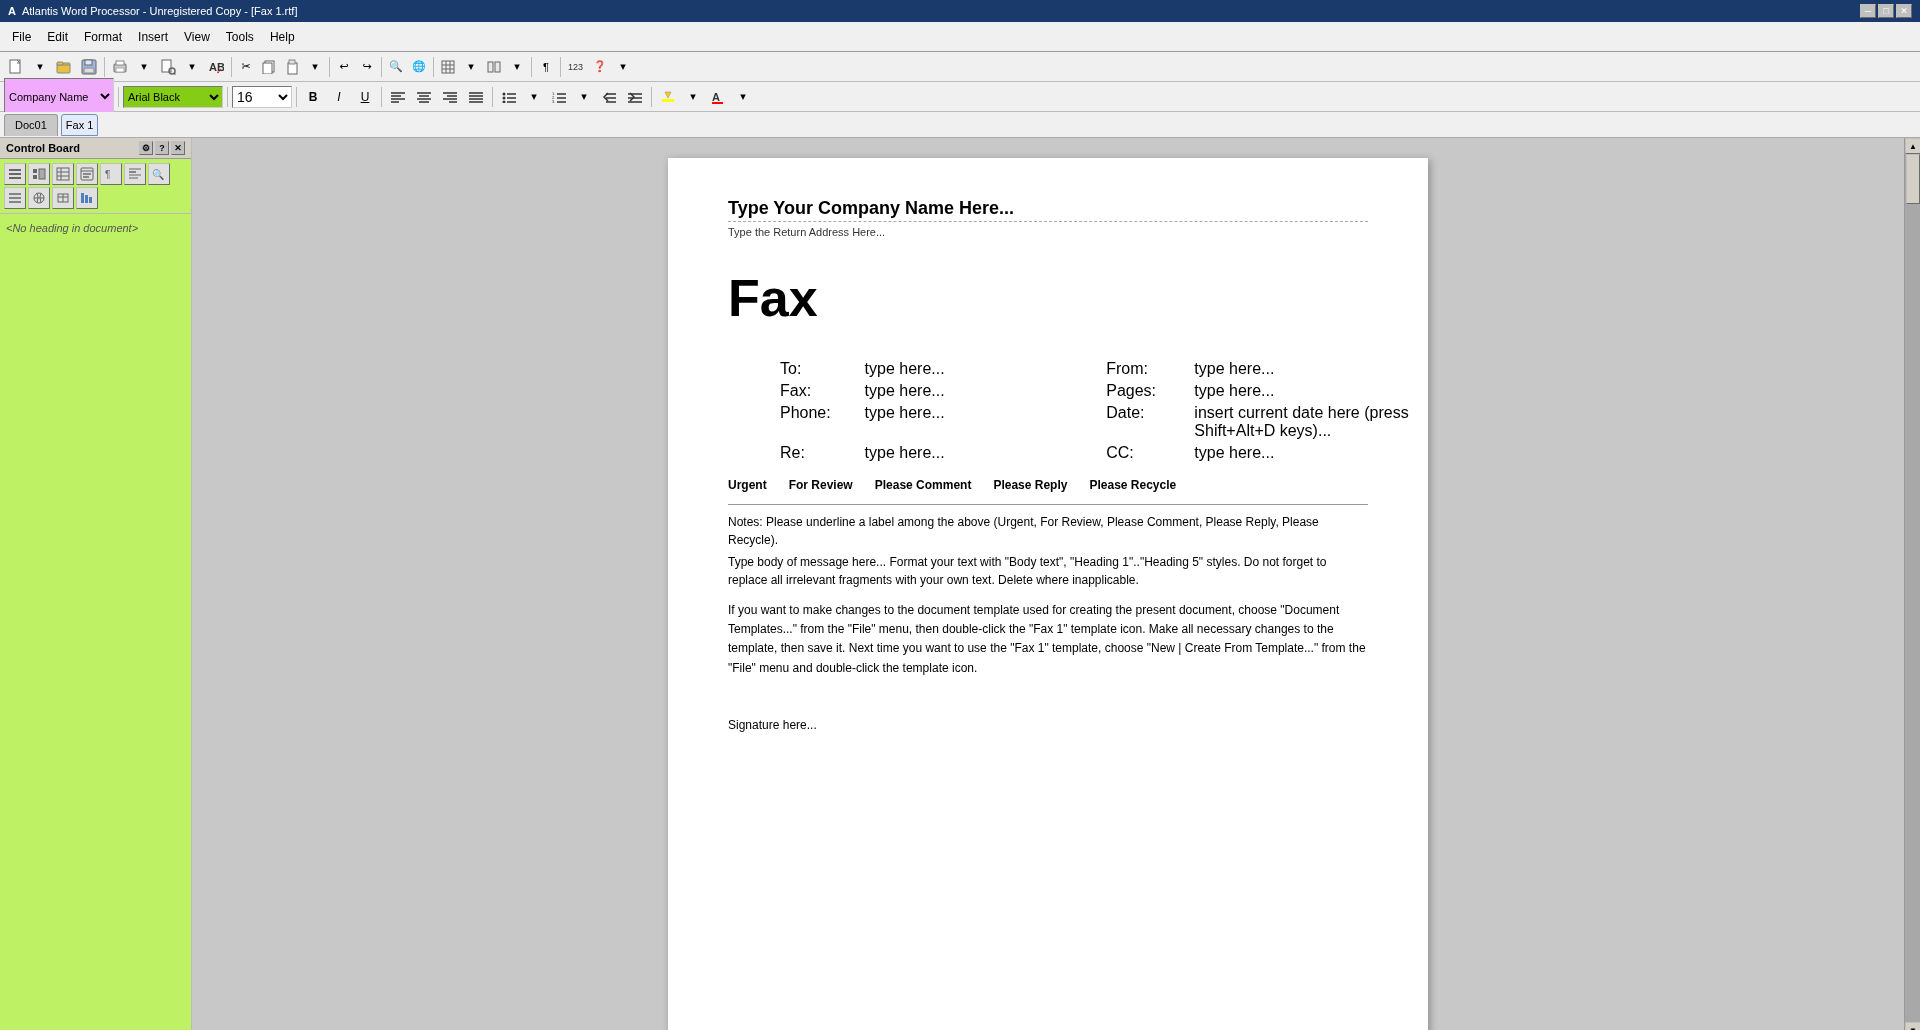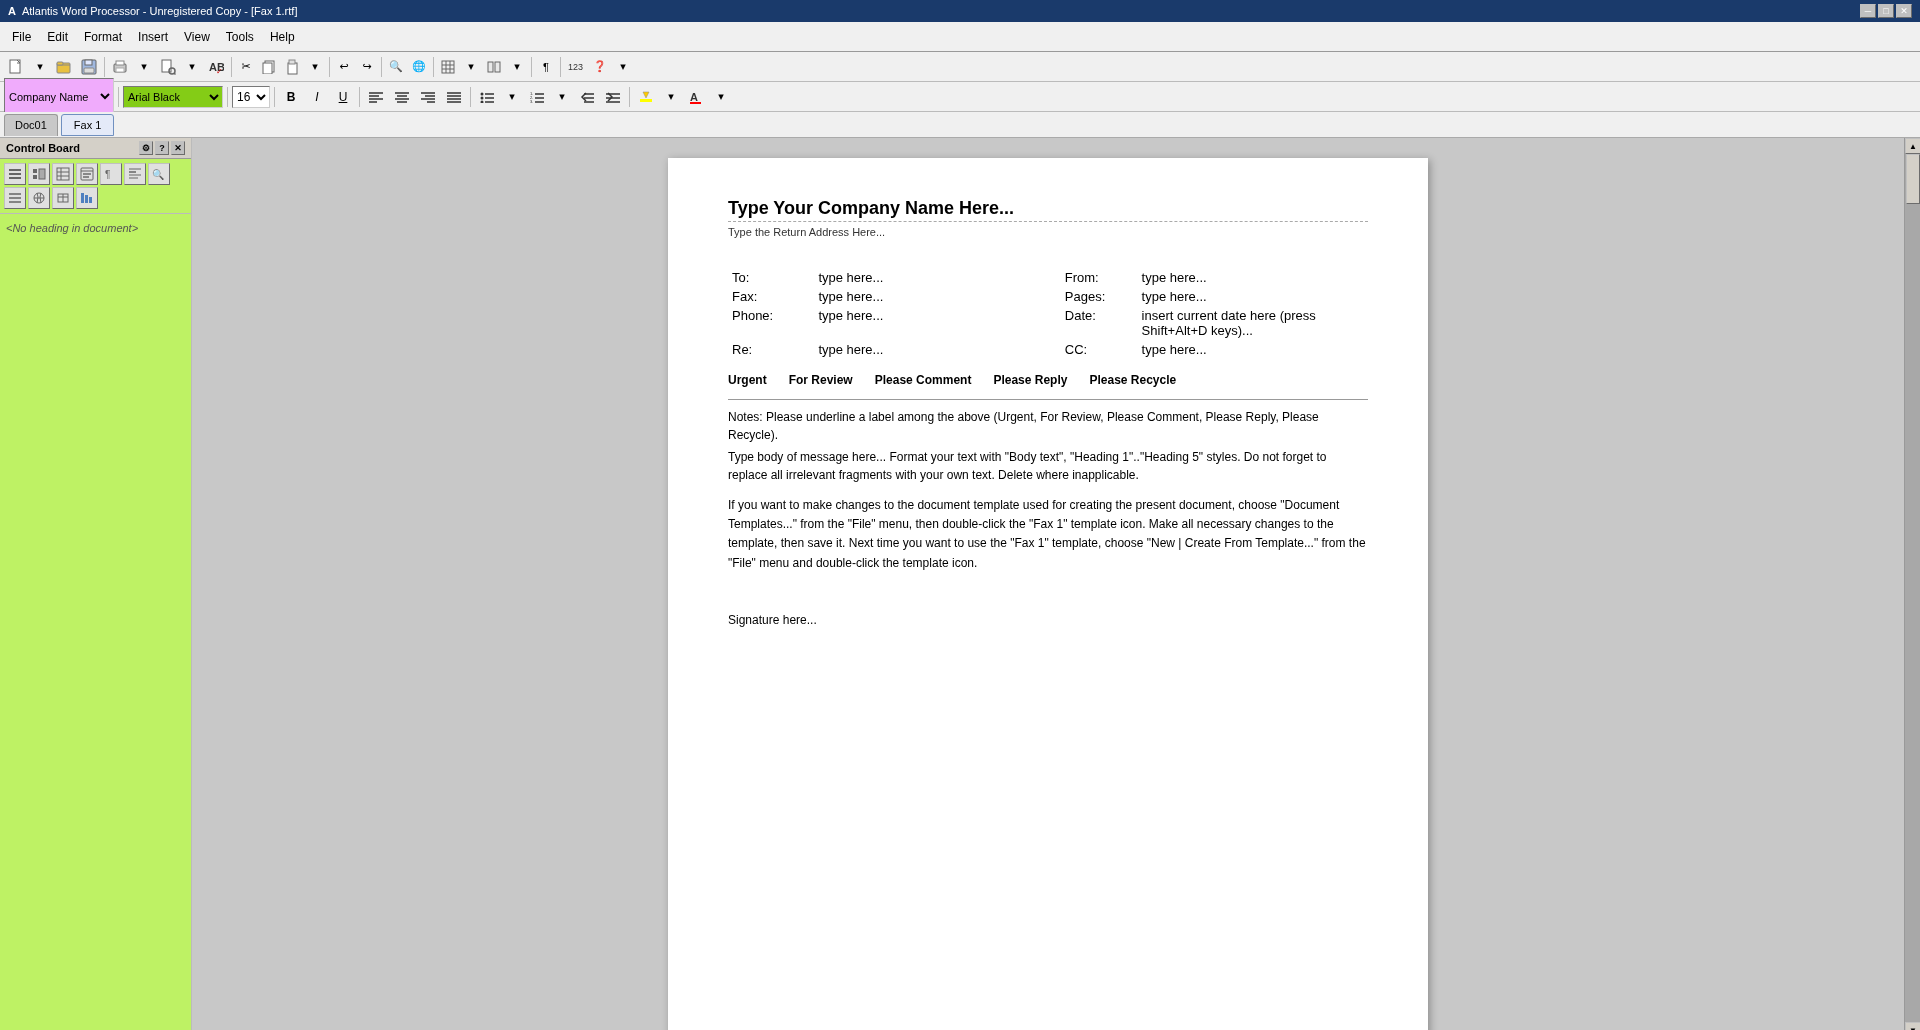--- a/index.html
+++ b/index.html
@@ -79,21 +79,21 @@
     }
     .style-select {
       width: 110px; height: 37px; font-size: 11px;
       border: 1px inset #ccc; background: #f0abfc;
     }
     .font-select {
       width: 100px; height: 22px; font-size: 11px;
       border: 1px inset #ccc; background: #84cc16;
     }
     .size-select {
-      width: 38px; height: 22px; font-size: 12px;
+      width: 60px; height: 22px; font-size: 14px;
       border: 1px inset #ccc; background: white;
     }
     .fmt-btn {
       background: #f0f0f0;
       border: 1px solid transparent;
       padding: 1px 4px;
       cursor: pointer;
       font-size: 12px;
       height: 24px;
       min-width: 24px;
@@ -175,21 +175,21 @@
       background: #c8c8c8;
       border: 1px solid #999;
       border-bottom: none;
       margin-right: 3px;
       cursor: pointer;
       height: 22px;
       display: flex; align-items: center;
       border-radius: 3px 3px 0 0;
     }
     .fax-tab-item {
-      padding: 2px 12px;
+      padding: 2px 4px;
       font-size: 11px;
       background: #e4eaf8;
       border: 1px solid #7090c0;
       margin-right: 3px;
       cursor: pointer;
       height: 22px;
       display: flex; align-items: center;
       border-radius: 3px 3px 0 0;
     }
 
@@ -224,21 +224,22 @@
       font-size: 52px;
       font-weight: 900;
       color: #000;
       margin-bottom: 30px;
       margin-top: 10px;
     }
     .fax-fields {
       width: 100%;
       border-collapse: collapse;
       margin-bottom: 14px;
-      font-size: 13px;
+      font-size: 16px;
+      margin-left: 48px;
     }
     .fax-fields td {
       padding: 2px 4px;
       vertical-align: top;
     }
     .fax-fields td.label { font-weight: normal; width: 60px; }
     .fax-fields td.value { width: 160px; }
     .checkboxes-row {
       display: flex;
       gap: 22px;
@@ -620,20 +621,21 @@
       <div class="sidebar-no-heading">&lt;No heading in document&gt;</div>
     </div>
 
     <div class="doc-area">
 
       <div class="page">
 
         <div class="company-name-header">Type Your Company Name Here...</div>
         <div class="return-address">Type the Return Address Here...</div>
 
+        <div class="fax-title">Fax</div>
 
         <table class="fax-fields">
           <tbody>
             <tr>
               <td class="label">To:</td>
               <td class="value">type here...</td>
               <td class="label" style="padding-left:20px;">From:</td>
               <td class="value">type here...</td>
             </tr>
             <tr>

